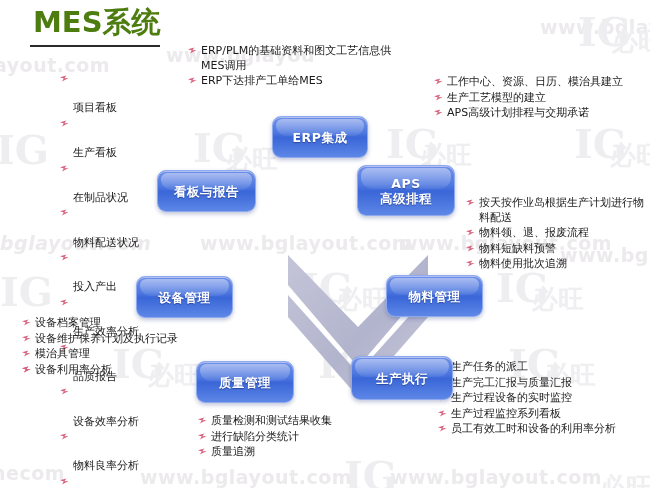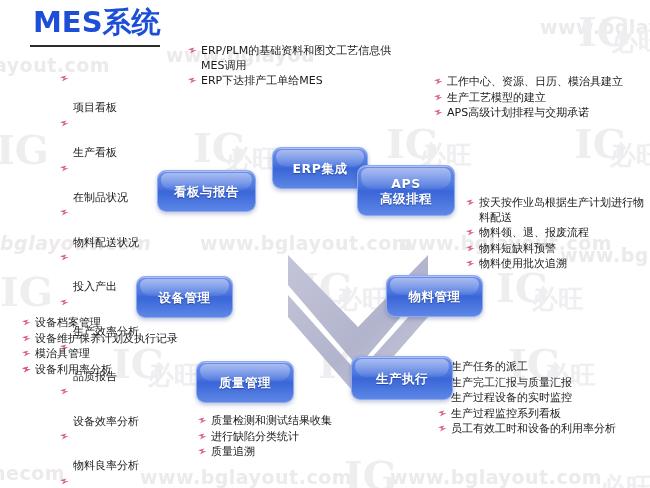--- a/index.html
+++ b/index.html
@@ -14,21 +14,21 @@
   
   .wm{position:absolute;pointer-events:none;user-select:none;
       color:#e9e9ec;font-weight:bold;white-space:nowrap;}
   .wm-url{font-size:19px;letter-spacing:.5px;color:#eceaec;}
   .wm-logo{font-size:40px;color:#eeedf0;font-family:"DejaVu Serif","Liberation Serif",serif;}
   .wm-cn{font-size:26px;color:#efeef1;margin-top:8px;}
 
   
   #title{
     position:absolute;left:33px;top:8px;
-    font-size:29px;font-weight:bold;color:#1d4ed8;
+    font-size:29px;font-weight:bold;color:#4d7c0f;
     letter-spacing:0px;line-height:1;
     font-family:"DejaVu Sans","Liberation Sans",sans-serif;
   }
   #title-rule{position:absolute;left:30px;top:45px;width:130px;height:2px;background:#2b2b2b;}
 
   
   .blist{position:absolute;}
   .bitem{
     position:relative;
     padding-left:13px;
@@ -381,21 +381,21 @@
     <div class="bitem">
       <span class="bullet">
           <svg width="9" height="8" viewBox="0 0 9 8">
             <path d="M0,2.2 L6.4,0.4 L4.3,3.2 L8.6,3.0 L1.9,6.6 L3.8,3.6 Z" fill="#d8607a"></path>
           </svg>
         </span>
       <span>员工有效工时和设备的利用率分析</span>
     </div>
   </div>
 
-  <div class="node" style="left:272px;top:116px;width:94px;height:40px;margin-top:31px;">
+  <div class="node" style="left:272px;top:116px;width:94px;height:40px;">
     <span class="shine"></span>
     <span class="ntext">ERP集成</span>
   </div>
 
   <div class="node" style="left:157px;top:170px;width:97px;height:40px;">
     <span class="shine"></span>
     <span class="ntext">看板与报告</span>
   </div>
 
   <div class="node" style="left:357px;top:165px;width:96px;height:49px;">

